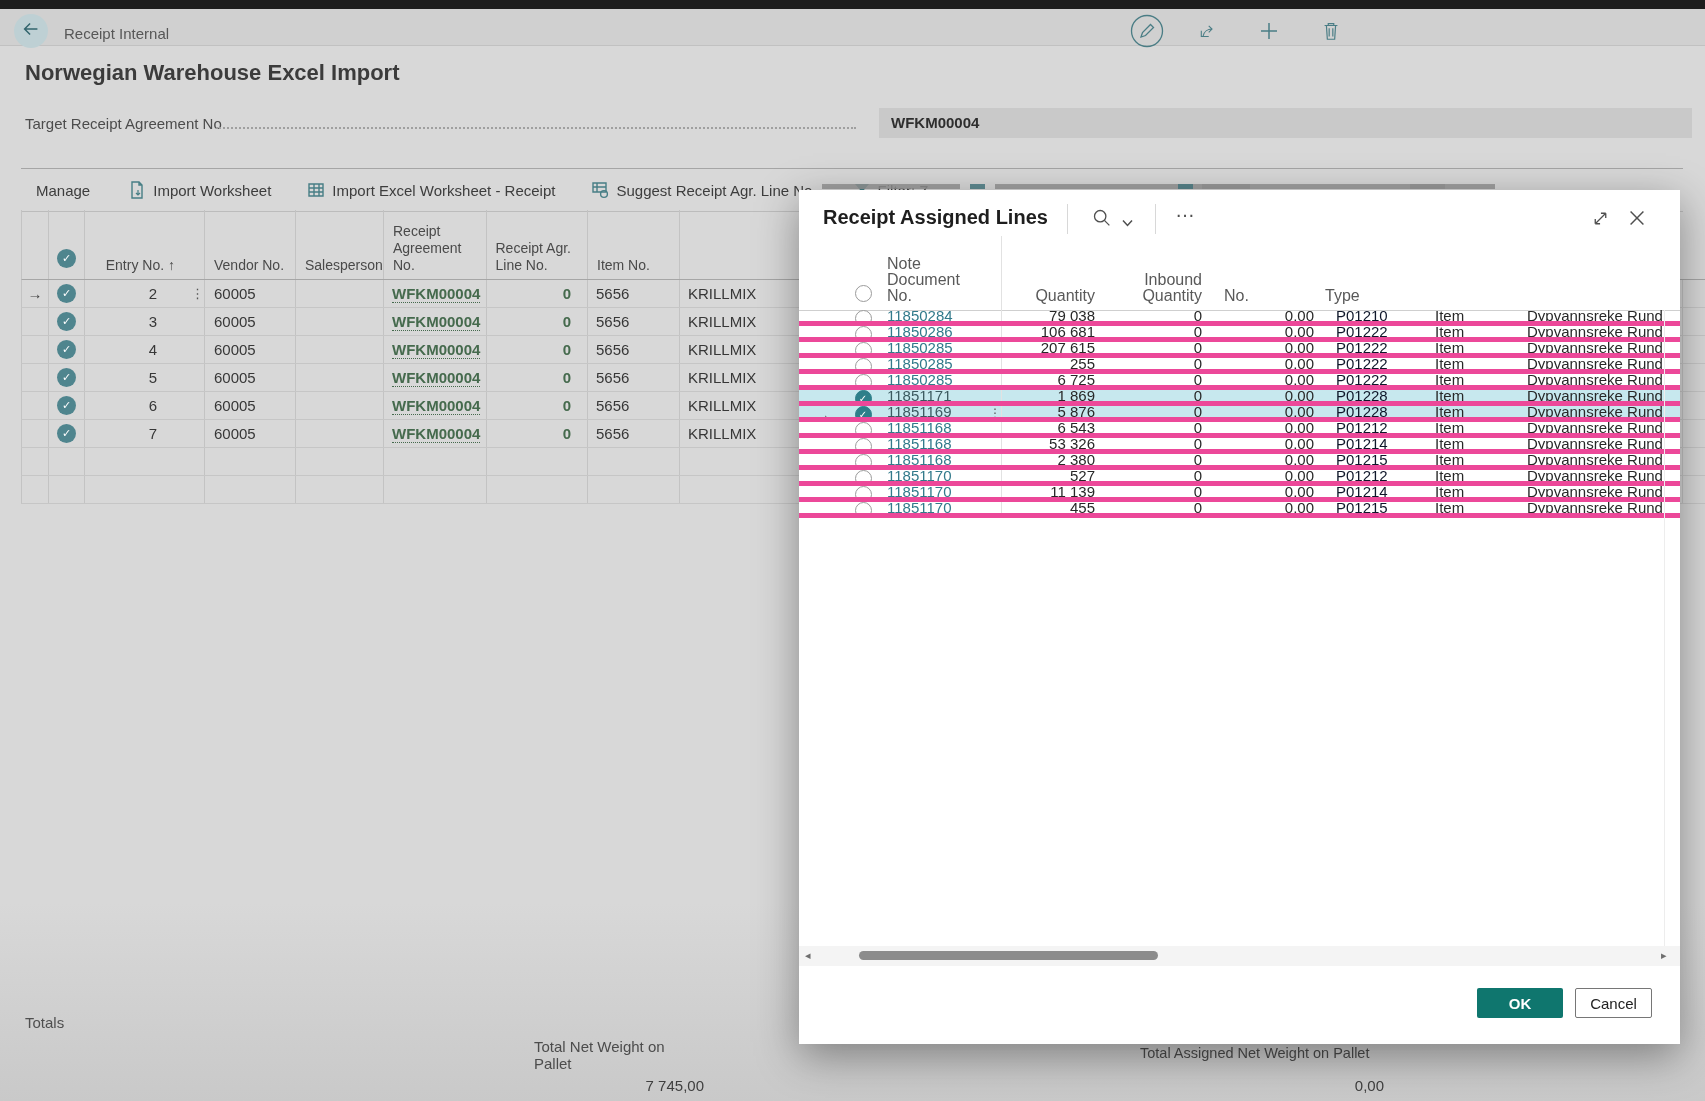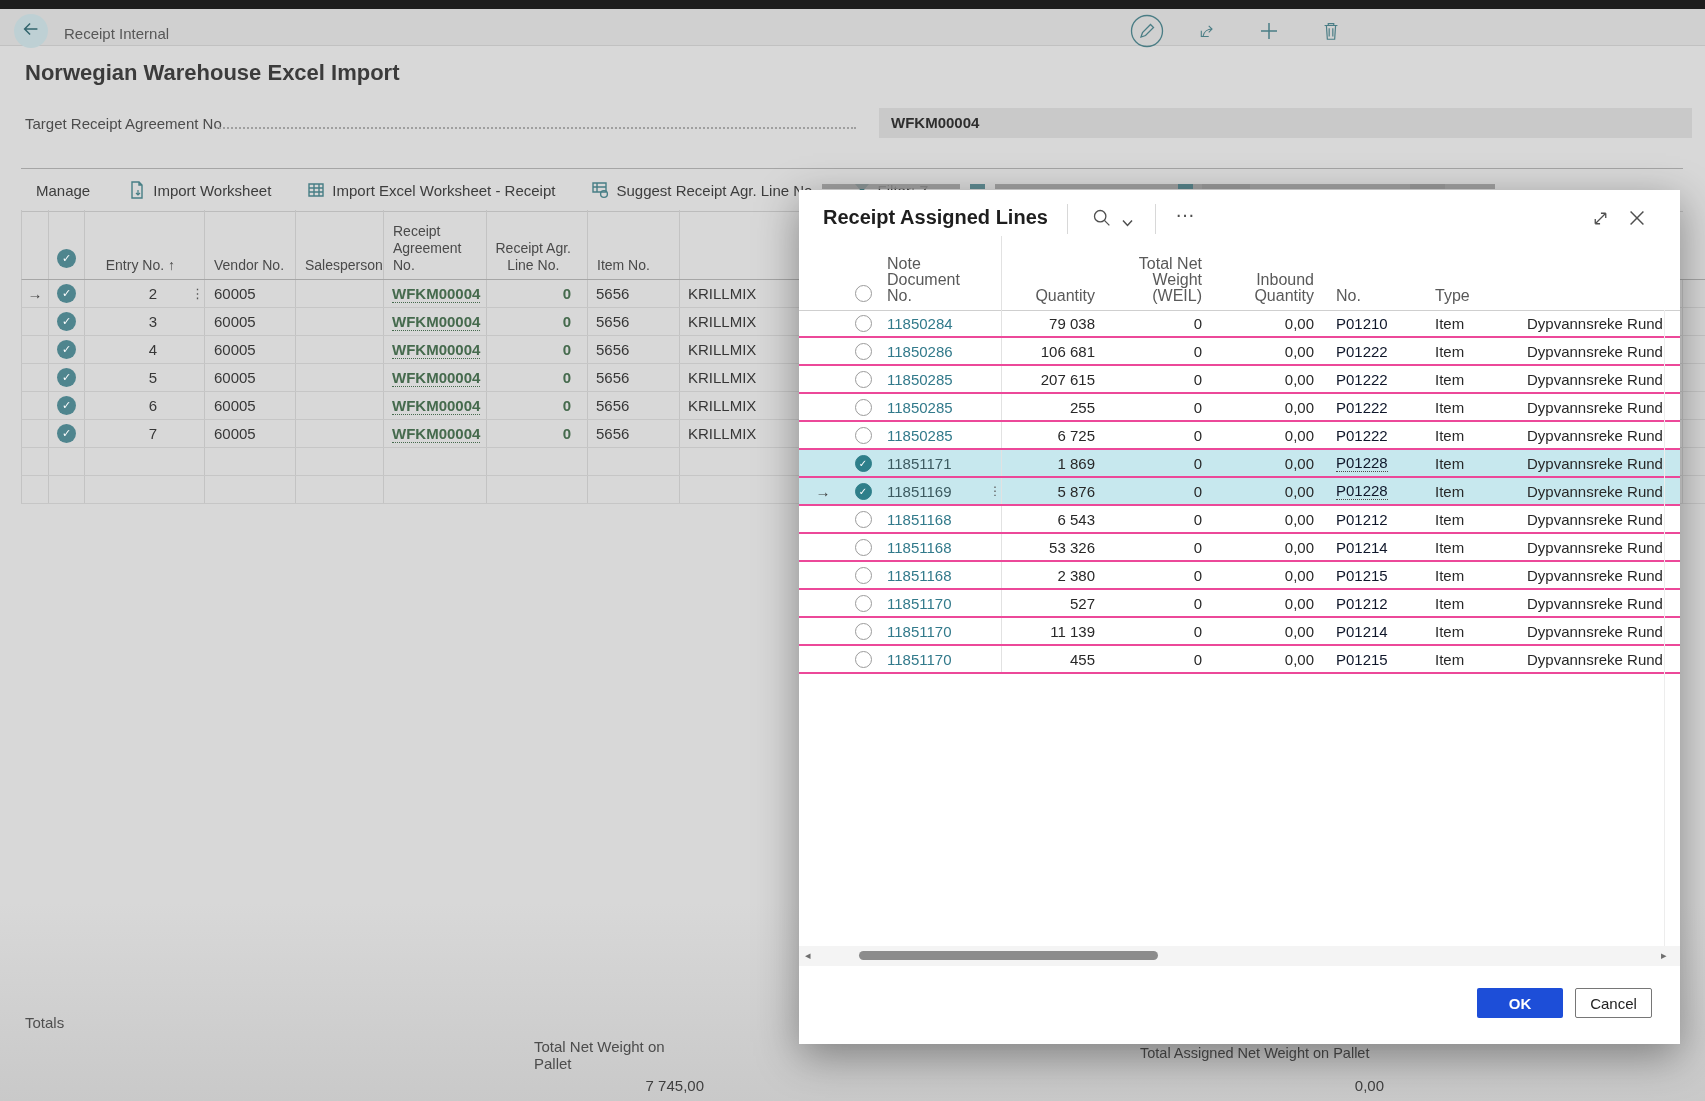--- a/index.html
+++ b/index.html
@@ -69,22 +69,22 @@
   .m-sep{position:absolute;top:14px;width:1px;height:30px;background:#d8d8d8}
   .m-ic{position:absolute;color:#4f4f4f;cursor:pointer}
   .m-ic svg{stroke:currentColor;fill:none;stroke-width:1.5}
   .m-ellipsis{position:absolute;left:376px;top:9px;font-size:20px;color:#4f4f4f;letter-spacing:2px;cursor:pointer}
 
   .mgrid-head{position:absolute;left:0;top:46px;width:881px;height:74px;border-bottom:1px solid #cfcfcf;
               display:grid;grid-template-columns:48px 32px 110px 13px 97px 106px 112px 110px 92px 161px}
   .mgrid-head>div{display:flex;align-items:flex-end;padding-bottom:6px;font-size:16px;color:#595959;
                   white-space:pre-line;line-height:16px;box-sizing:border-box}
   .mrows{position:absolute;left:0;top:120px;width:881px}
-  .mrow{display:grid;grid-template-columns:48px 32px 110px 13px 97px 106px 112px 110px 92px 161px;height:28px;
-        border-bottom:2px solid #ec4899;box-sizing:border-box}
+  .mrow{display:grid;grid-template-columns:48px 32px 110px 13px 97px 106px 112px 110px 92px 161px;height:16px;
+        border-bottom:5px solid #ec4899;box-sizing:border-box}
   .mrow>div{display:flex;align-items:center;font-size:15px;color:#282828;box-sizing:border-box;
             overflow:hidden;white-space:nowrap}
   .mrow.selected{background:#c7e8ee}
   .freeze{border-right:1px solid #e2e2e2}
   .radio{width:17px;height:17px;border:1px solid #9b9b9b;border-radius:50%;background:#fff;margin:auto;cursor:pointer;
          display:flex;align-items:center;justify-content:center;font-size:10px;color:#fff;box-sizing:border-box}
   .mrow.selected .radio{background:#2e7f8a;border-color:#2e7f8a}
   .doclink{color:#327a8b;cursor:pointer}
   .mrow.selected .doclink{color:#3c5a60}
   .mrow .no-val{color:#0f172a}
@@ -92,21 +92,21 @@
   .mpadL8{padding-left:8px}
   .mR{justify-content:flex-end}
   .marrow{margin:auto;color:#3f3f3f;font-size:15px;visibility:hidden}
   .mkebab{color:#555;font-size:12px;margin:auto;visibility:hidden;cursor:pointer}
   .mrow.current .marrow,.mrow.current .mkebab{visibility:visible}
   .vtrack{position:absolute;left:865px;top:120px;height:636px;border-left:1px solid #ededed}
 
   .hscroll{position:absolute;left:0;top:756px;width:881px;height:20px;background:#f4f4f4}
   .hthumb{position:absolute;left:60px;top:5px;width:299px;height:9px;border-radius:5px;background:#8c8c8c;cursor:grab}
   .harrow{position:absolute;top:3px;font-size:11px;color:#6e6e6e;cursor:pointer}
-  .okbtn{position:absolute;left:678px;top:798px;width:86px;height:30px;background:#1d4ed8;color:#fff;
+  .okbtn{position:absolute;left:678px;top:798px;width:86px;height:30px;background:#0f766e;color:#fff;
          font-weight:600;font-size:15px;border:none;border-radius:2px;cursor:pointer;font-family:inherit}
   .cancelbtn{position:absolute;left:776px;top:798px;width:77px;height:30px;background:#fff;color:#222;
          font-size:15px;border:1px solid #767676;border-radius:2px;cursor:pointer;font-family:inherit}
 </style>
 </head>
 <body>
 
 <div class="topbar"></div>
 <div class="appbar"></div>
 <div class="backbtn">
@@ -195,21 +195,21 @@
   <div class="mg-row mg-head">
     <div class="bR"></div>
     <div class="bR"><span class="chk">✓</span></div>
     <div class="alR" style="padding-right:16px">Entry No. ↑</div>
     <div class="bR"></div>
     <div class="bR padL">Vendor No.</div>
     <div class="bR padL">Salesperson</div>
     <div class="bR padL">Receipt
 Agreement
 No.</div>
-    <div class="bR alR" style="padding-right:16px;text-align:center">Receipt Agr.
+    <div class="bR alR" style="padding-right:16px;text-align:left">Receipt Agr.
 Line No.</div>
     <div class="bR padL">Item No.</div>
     <div class="bR"></div>
     <div style="padding-left:3px">Perc</div>
   </div>
   <div class="mg-body" id="main-rows">
       <div class="mg-row current">
     <div class="bR">
           <span class="rowarrow">→</span>
         </div>
@@ -420,22 +420,20 @@
   </span>
 
   <div class="mgrid-head">
     <div></div>
     <div><span class="radio" style="margin-bottom:2px"></span></div>
     <div class="mpadL8">Note
 Document
 No.</div>
     <div class="freeze"></div>
     <div class="mR" style="padding-right:4px">Quantity</div>
-    <div class="mR" style="padding-right:3px;text-align:right">Total Net
-Weight (WEIL)</div>
     <div class="mR" style="padding-right:3px;text-align:right">Inbound
 Quantity</div>
     <div style="padding-left:19px">No.</div>
     <div class="mpadL8">Type</div>
   </div>
 
   <div class="mrows" id="modal-rows">
       <div class="mrow">
     <div>
           <span class="marrow">→</span>

